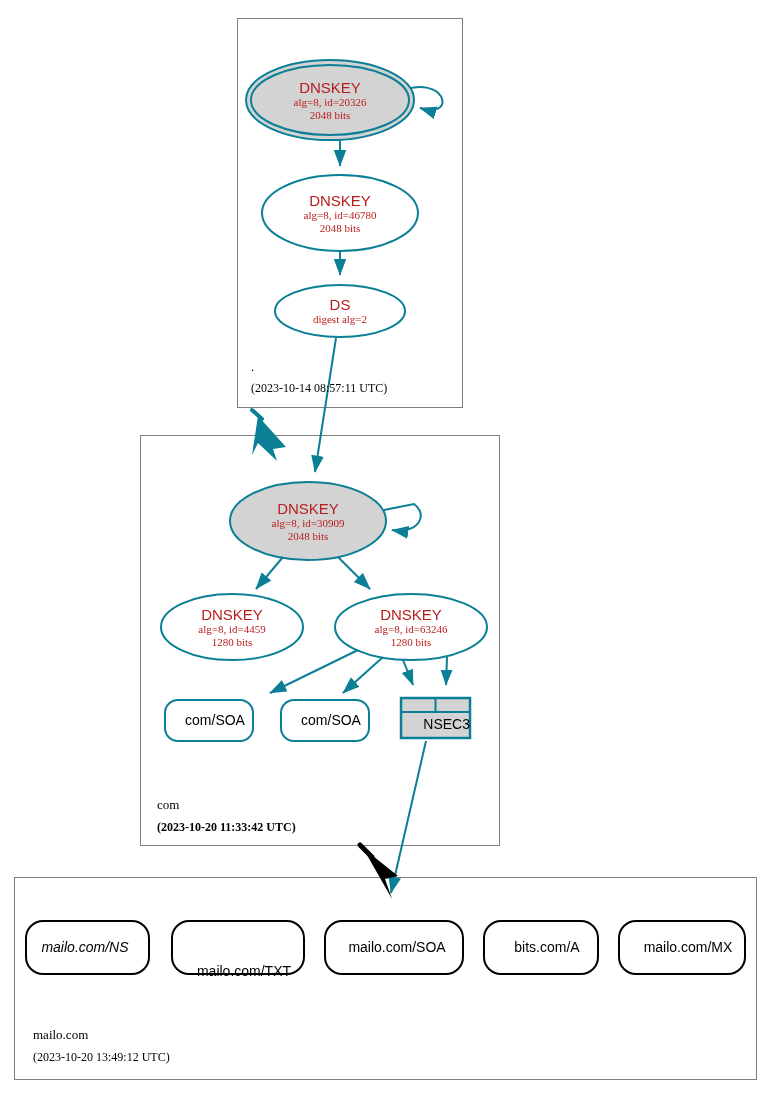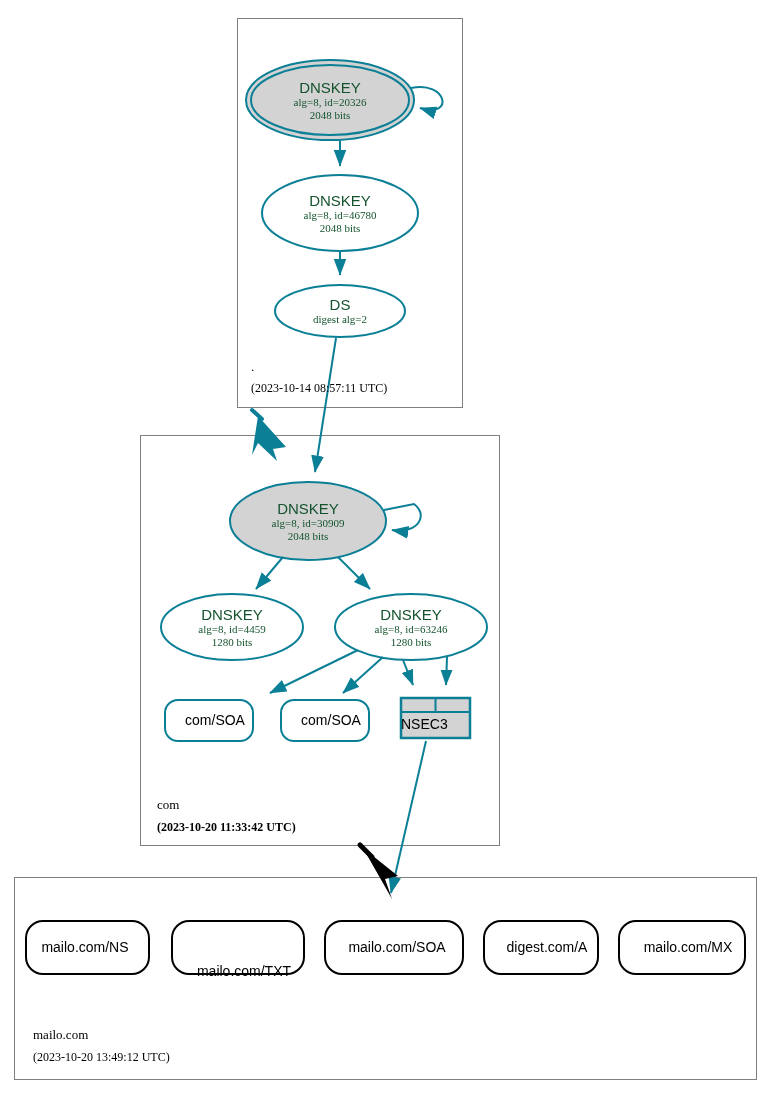--- a/index.html
+++ b/index.html
@@ -36,21 +36,21 @@
   }
   .zone-name {
     font-size: 13px;
   }
   .zone-time {
     font-size: 12px;
   }
   .node-text {
     position: absolute;
     text-align: center;
-    color: #14532d;
+    color: #b91c1c;
     white-space: nowrap;
     pointer-events: none;
   }
   .nt-title {
     font-family: "Liberation Sans", sans-serif;
     font-size: 15px;
     line-height: 17px;
   }
   .nt-sub {
     font-family: "Liberation Serif", serif;
@@ -64,21 +64,21 @@
     color: #000000;
     text-align: center;
     white-space: nowrap;
     padding-left: 6px;
   }
   .nsec-label {
     position: absolute;
     font-family: "Liberation Sans", sans-serif;
     font-size: 14px;
     color: #000000;
-    text-align: left;
+    text-align: right;
     white-space: nowrap;
   }
 </style>
 </head>
 <body>
 
 <div id="canvas">
 
   <div class="zone-box" style="left:237px; top:18px; width:226px; height:390px;"></div>
 
@@ -198,24 +198,24 @@
     <div class="nt-title">DNSKEY</div>
     <div class="nt-sub">alg=8, id=63246</div>
     <div class="nt-sub">1280 bits</div>
   </div>
 
   <div class="rrset-label" style="left:165px; top:712px; width:88px;">com/SOA</div>
   <div class="rrset-label" style="left:281px; top:712px; width:88px;">com/SOA</div>
 
   <div class="nsec-label" style="left:401px; top:716px; width:69px;">NSEC3</div>
 
-  <div class="rrset-label" style="left:26px; top:939px; width:106px;">mailo.com/NS</div>
+  <div class="rrset-label" style="left:26px; top:939px; width:106px;font-style:italic;">mailo.com/NS</div>
   <div class="rrset-label" style="left:172px; top:939px; width:132px;margin-top:24px;">mailo.com/TXT</div>
   <div class="rrset-label" style="left:325px; top:939px; width:132px;">mailo.com/SOA</div>
-  <div class="rrset-label" style="left:484px; top:939px; width:114px;">digest.com/A</div>
+  <div class="rrset-label" style="left:484px; top:939px; width:114px;">bits.com/A</div>
   <div class="rrset-label" style="left:619px; top:939px; width:126px;">mailo.com/MX</div>
 
   <div class="zone-label zone-name" style="left:251px; top:359px;">.</div>
   <div class="zone-label zone-time" style="left:251px; top:381px;">(2023-10-14 08:57:11 UTC)</div>
 
   <div class="zone-label zone-name" style="left:157px; top:797px;">com</div>
   <div class="zone-label zone-time" style="left:157px; top:820px;font-weight:bold;">(2023-10-20 11:33:42 UTC)</div>
 
   <div class="zone-label zone-name" style="left:33px; top:1027px;">mailo.com</div>
   <div class="zone-label zone-time" style="left:33px; top:1050px;">(2023-10-20 13:49:12 UTC)</div>

